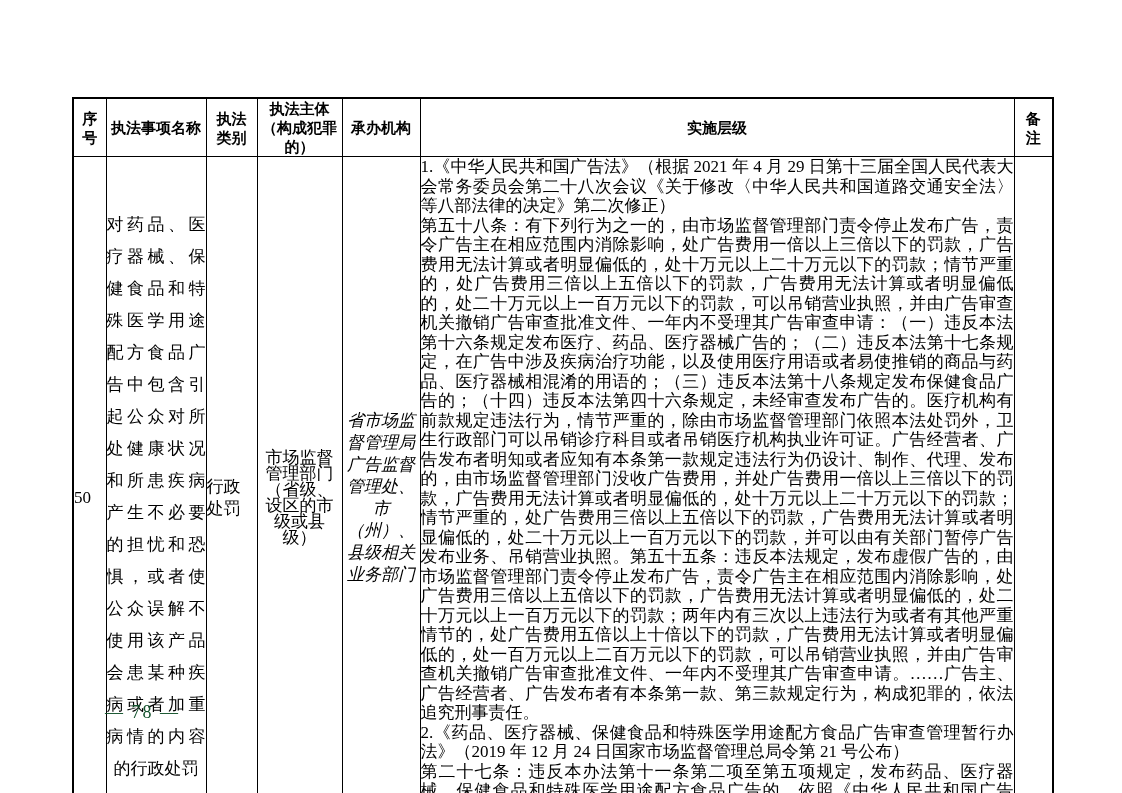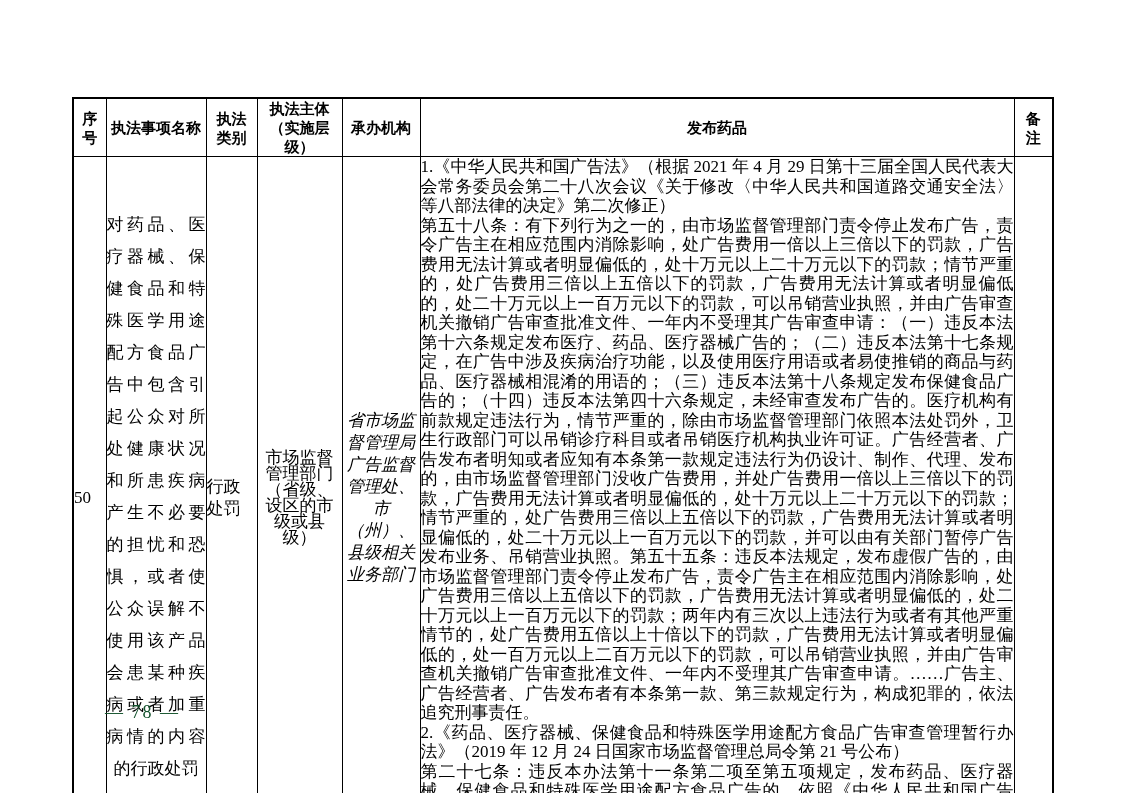--- a/index.html
+++ b/index.html
@@ -109,27 +109,27 @@
       </th>
       <th>
         <div>执法事项名称</div>
       </th>
       <th>
         <div>执法</div>
         <div>类别</div>
       </th>
       <th>
         <div>执法主体</div>
-        <div>（实施层级）</div>
+        <div>（构成犯罪的）</div>
       </th>
       <th>
         <div>承办机构</div>
       </th>
       <th>
-        <div>发布药品</div>
+        <div>实施层级</div>
       </th>
       <th>
         <div>备</div>
         <div>注</div>
       </th>
     </tr>
   </thead>
   <tbody>
     <tr class="body-row">
       <td class="cell-serial">50</td>

